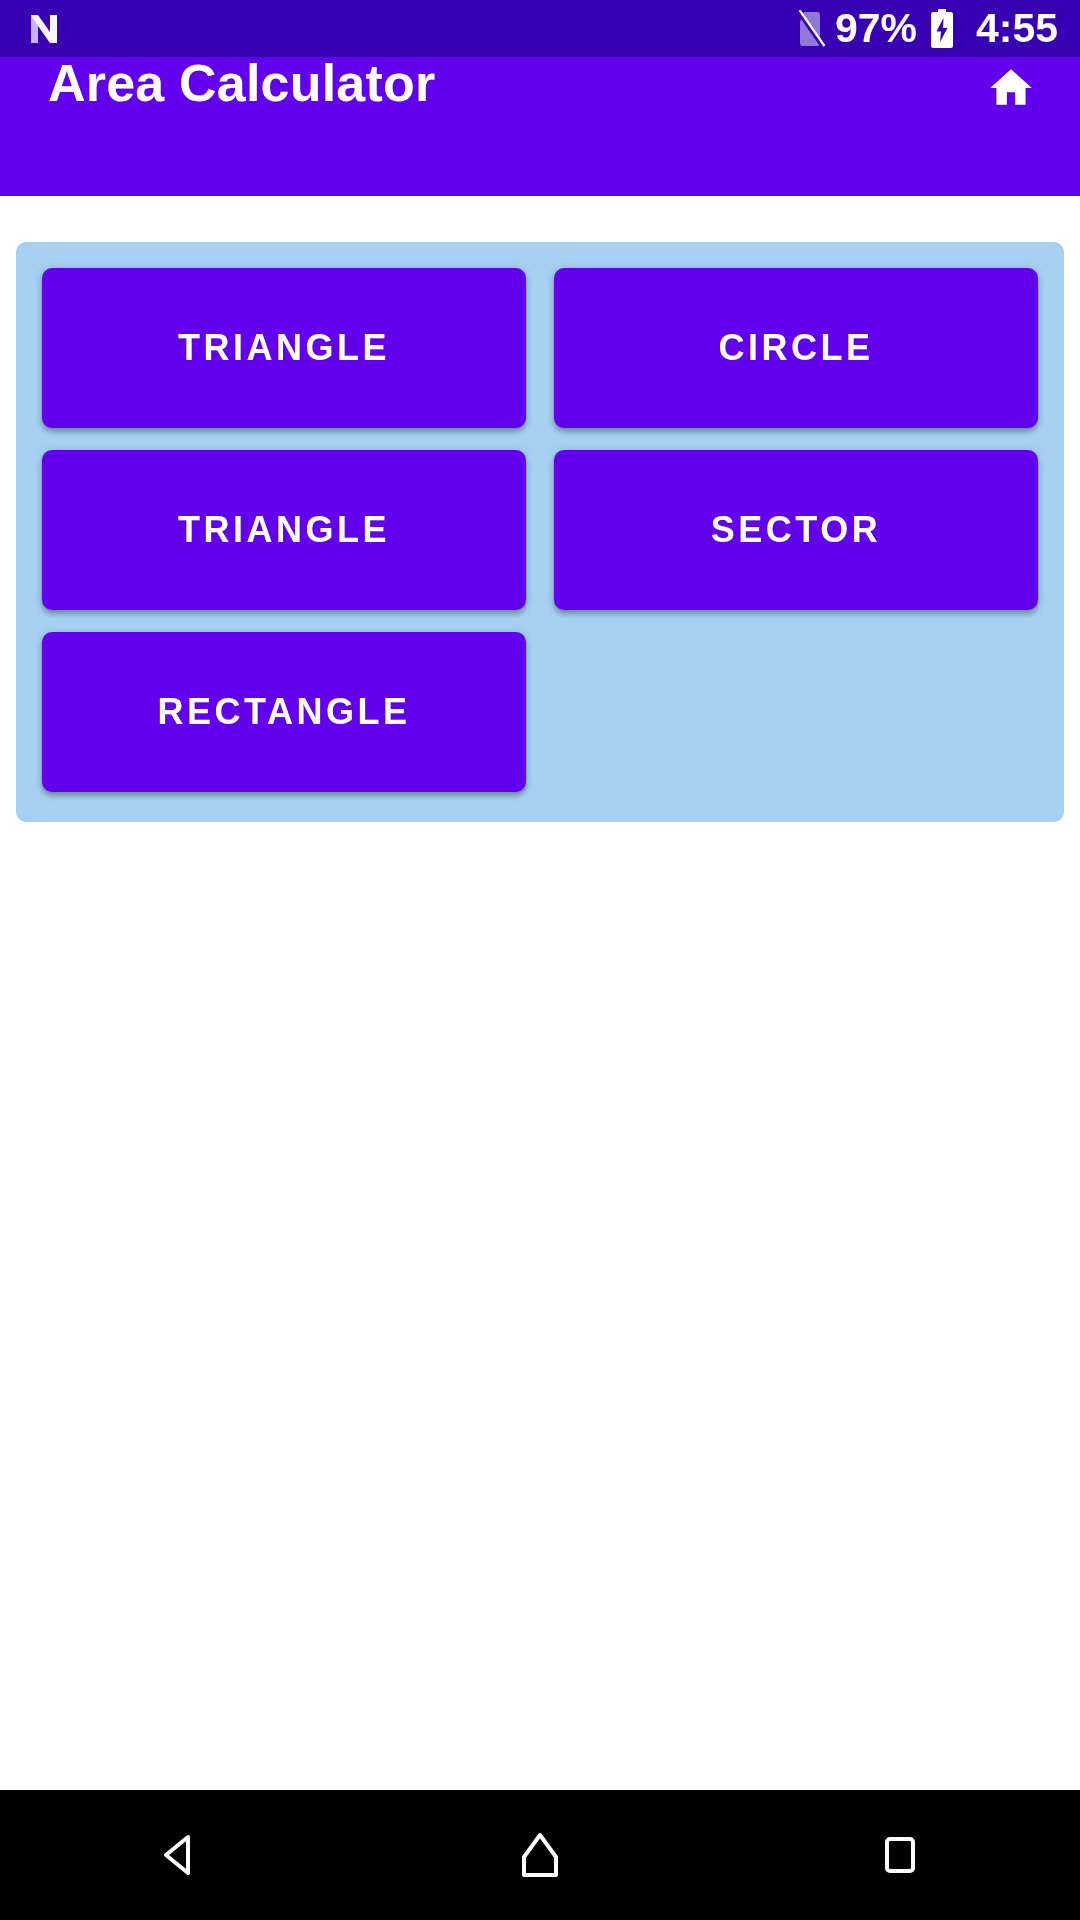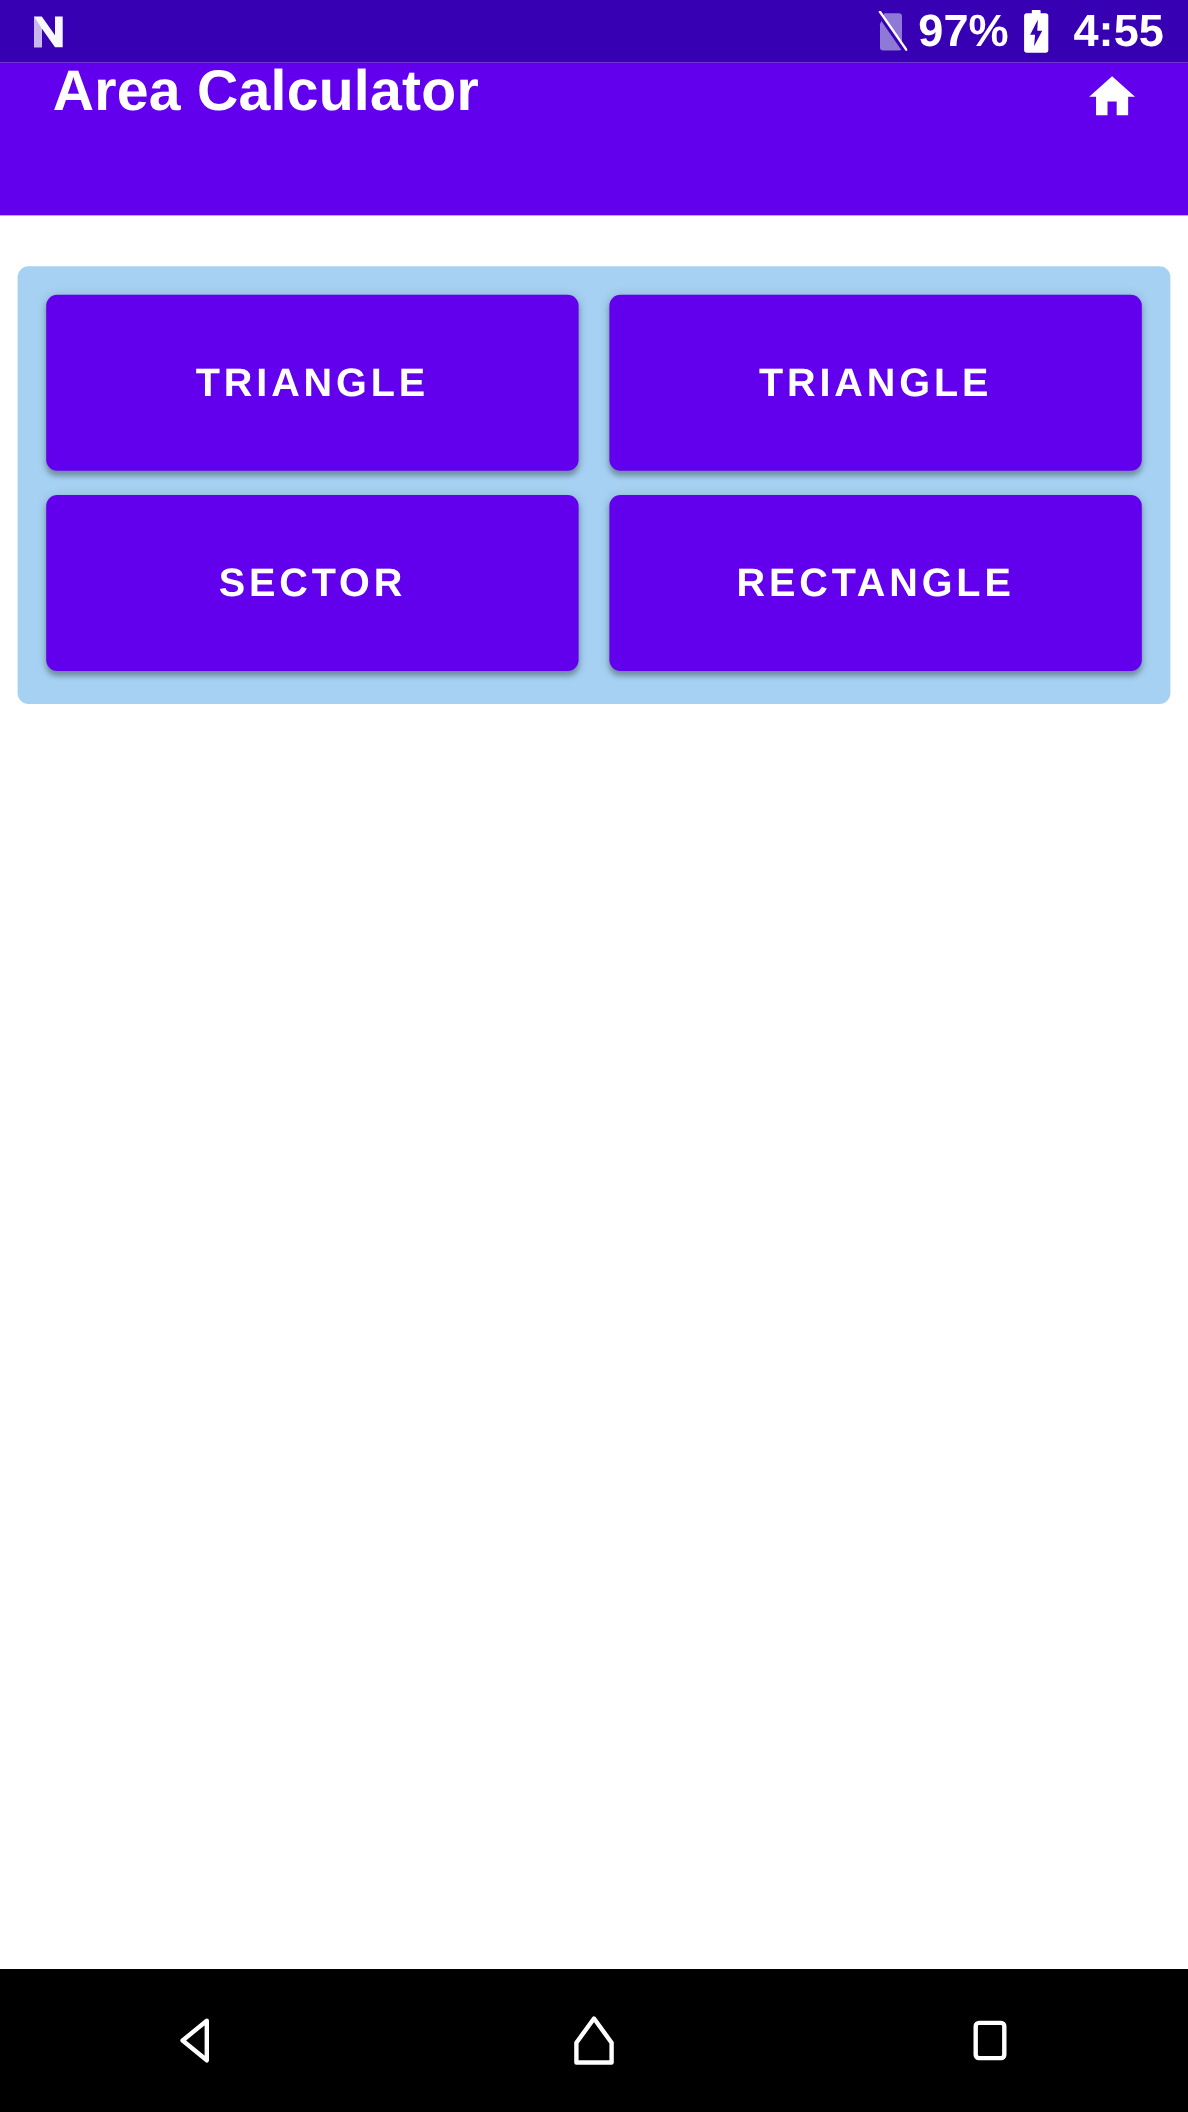--- a/index.html
+++ b/index.html
@@ -148,20 +148,21 @@
           <path d="M10 20v-6h4v6h5v-8h3L12 3 2 12h3v8z" fill="#ffffff"></path>
         </svg>
       </span>
     </div>
   </div>
 
   <div class="content">
     <div class="panel">
       <div class="grid" id="shape-grid">
           <button class="btn half">TRIANGLE</button>
+          <button class="btn half">CIRCLE</button>
           <button class="btn half">TRIANGLE</button>
           <button class="btn half">SECTOR</button>
           <button class="btn half">RECTANGLE</button>
         </div>
     </div>
   </div>
 
   <div class="navbar">
     <div class="nav-btn">
       <span>

